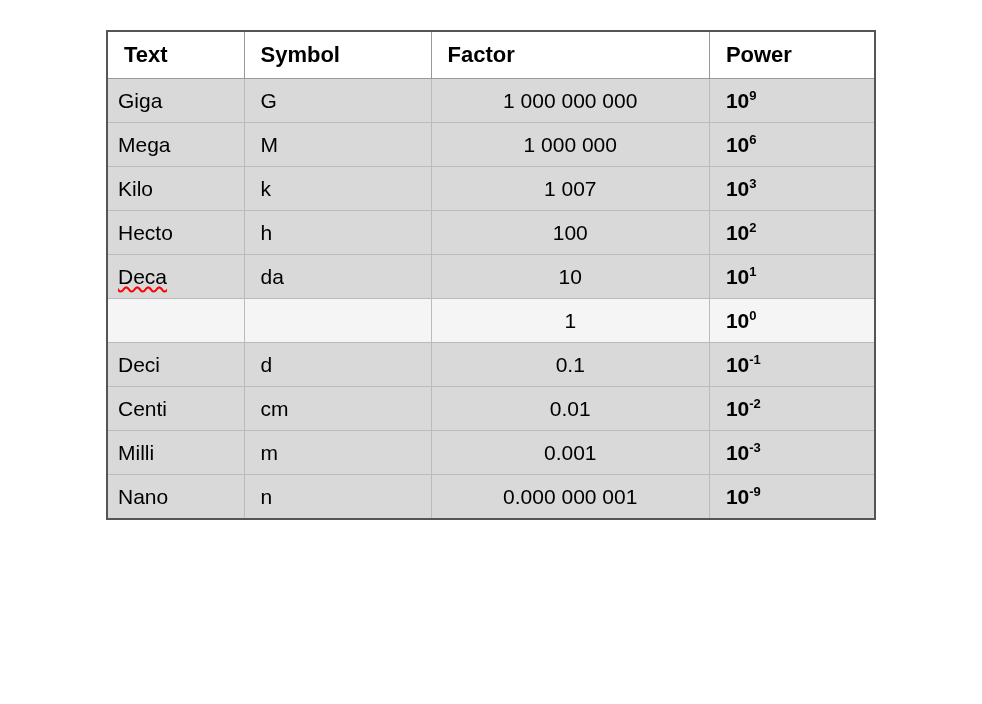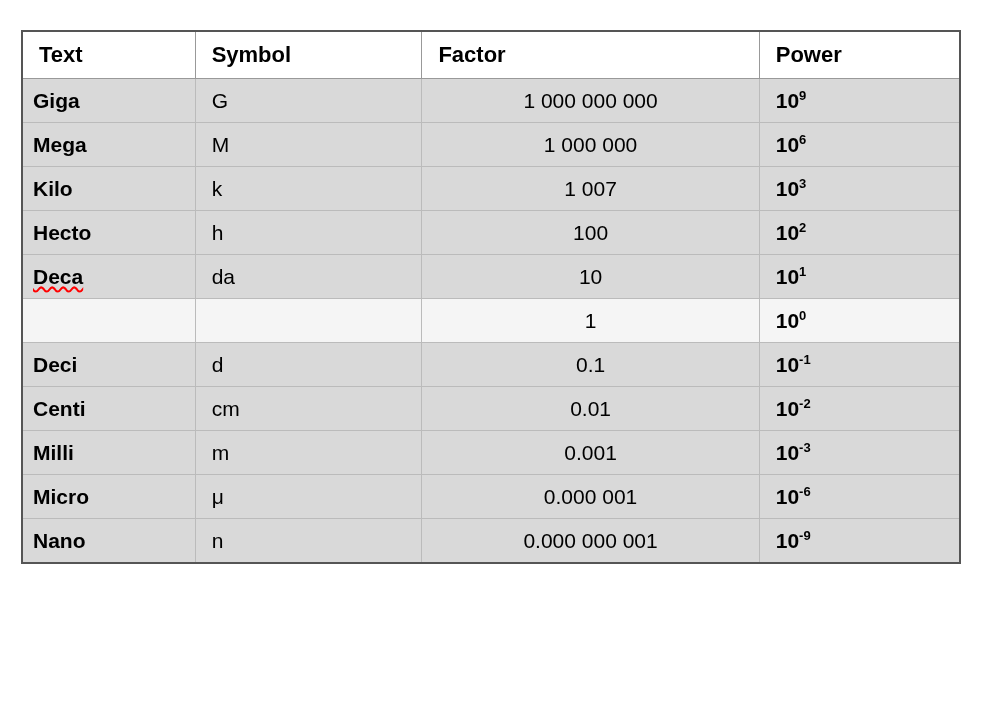--- a/index.html
+++ b/index.html
@@ -13,21 +13,21 @@
       font-family: Arial, sans-serif;
       display: flex;
       justify-content: center;
       align-items: flex-start;
       padding: 20px;
       width: 982px;
       min-height: 704px;
     }
 
     .table-container {
-      width: 940px;
+      width: 770px;
       margin-top: 10px;
       border-radius: 31px;
     }
 
     table {
       width: 100%;
       border-collapse: collapse;
       border: 2px solid #555;
     }
 
@@ -53,21 +53,21 @@
     }
 
     tbody td {
       border: 1px solid #bbb;
       padding: 9px 16px;
       font-size: 21px;
       color: #000;
     }
 
     tbody td.text-col {
-      font-weight: bold;
+      font-weight: normal;
       padding-left: 10px;
     }
 
     tbody td.symbol-col {
       font-weight: normal;
     }
 
     tbody td.factor-col {
       font-weight: normal;
       text-align: center;
@@ -148,26 +148,20 @@
           <td class="factor-col">0.01</td>
           <td class="power-col">10<sup>-2</sup></td>
         </tr>
         <tr>
           <td class="text-col">Milli</td>
           <td class="symbol-col">m</td>
           <td class="factor-col">0.001</td>
           <td class="power-col">10<sup>-3</sup></td>
         </tr>
         <tr>
-          <td class="text-col">Micro</td>
-          <td class="symbol-col">μ</td>
-          <td class="factor-col">0.000 001</td>
-          <td class="power-col">10<sup>-6</sup></td>
-        </tr>
-        <tr>
           <td class="text-col">Nano</td>
           <td class="symbol-col">n</td>
           <td class="factor-col">0.000 000 001</td>
           <td class="power-col">10<sup>-9</sup></td>
         </tr>
       </tbody>
   </table>
 </div>
 
 </body></html>

